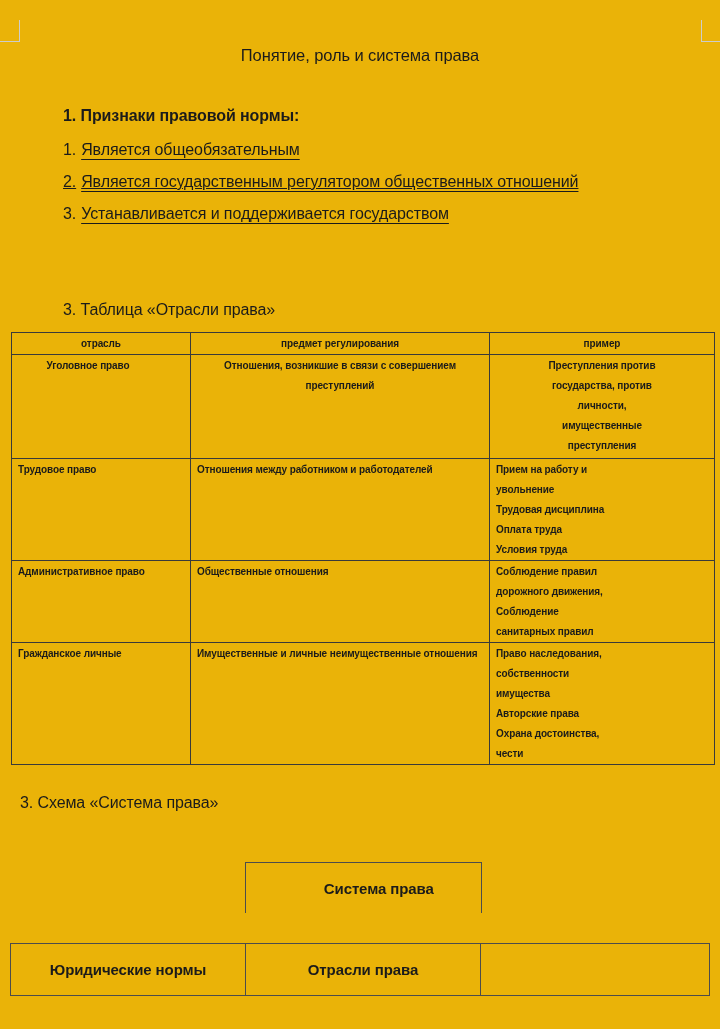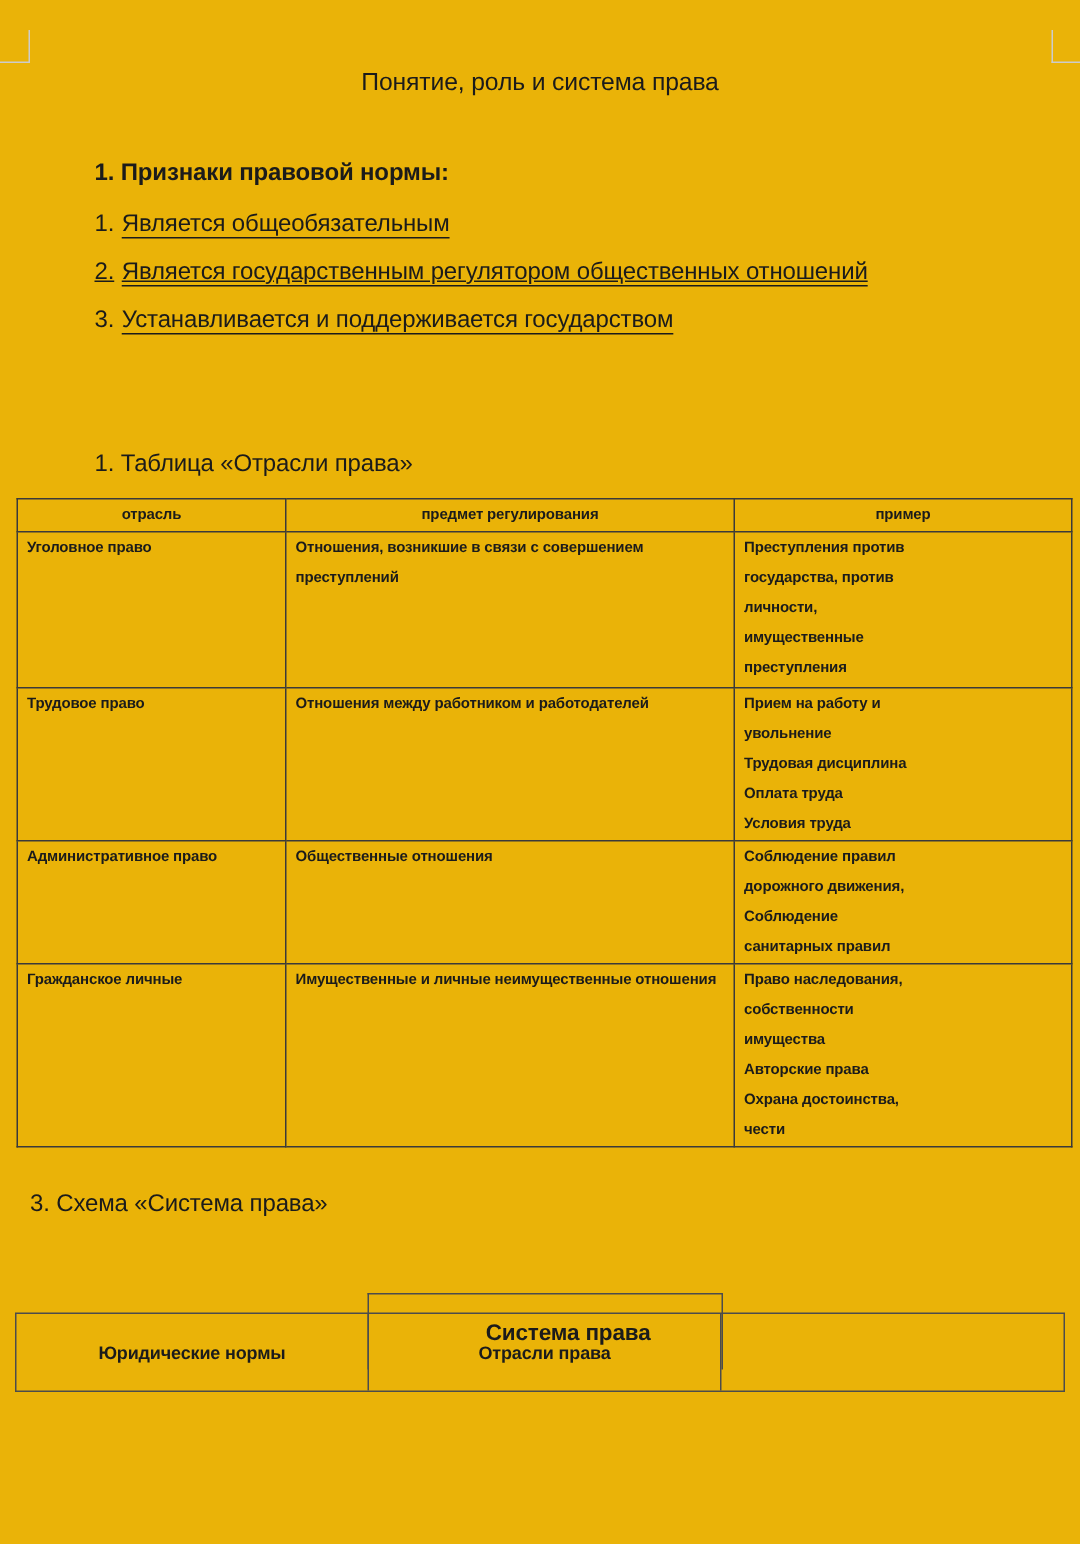--- a/index.html
+++ b/index.html
@@ -28,30 +28,30 @@
   .u { text-decoration:underline; text-underline-offset:3.5px; text-decoration-thickness:1px; }
 
   .tbl { position:absolute; left:11px; top:332px; width:703px;
          border-collapse:collapse; table-layout:fixed;
          font-size:10px; font-weight:700; }
   .tbl th, .tbl td { border:1.5px solid #3a3a3a; }
   .c1w { width:179px; } .c2w { width:299px; } .c3w { width:225px; }
   .tbl th { height:22px; text-align:center; font-weight:700; line-height:20px; padding:0; }
   .tbl td { vertical-align:top; padding:1px 6px 0 6px; line-height:20px; }
   .tbl td.c1 { padding-right:32px; }
-  .r1 td { height:104px; } .r2 td { height:101px; }
+  .r1 td { height:104px;text-align:center; } .r2 td { height:101px; }
   .r3 td { height:81px; }  .r4 td { height:121px; }
 
   .root-box { position:absolute; left:245px; top:862px; width:236.5px; height:51px;
               border:1.5px solid #4c4c4c; border-bottom:none;
               display:flex; align-items:center; justify-content:center;
               font-size:15px; font-weight:700;padding-left:31px; }
-  .scheme-row { position:absolute; left:10px; top:875px; width:700px; height:53px;
+  .scheme-row { position:absolute; left:10px; top:943px; width:700px; height:53px;
                 border:1.5px solid #4c4c4c; display:flex;
-                font-size:12px; font-weight:700; }
+                font-size:15px; font-weight:700; }
   .scell { display:flex; align-items:center; justify-content:center; }
   .sc1 { width:235px; border-right:1.5px solid #4c4c4c; }
   .sc2 { width:235px; border-right:1.5px solid #4c4c4c; }
   .sc3 { flex:1; }
 </style>
 </head>
 <body>
 
 <div class="page">
 
@@ -65,21 +65,21 @@
   <div class="li li1">
     <span class="num">1.</span><span class="u">Является общеобязательным</span>
   </div>
   <div class="li li2">
     <span class="num">2.</span><span class="u">Является государственным регулятором общественных отношений</span>
   </div>
   <div class="li li3">
     <span class="num">3.</span><span class="u">Устанавливается и поддерживается государством</span>
   </div>
 
-  <div class="h s2">1. Таблица «Отрасли права»</div>
+  <div class="h s2">3. Таблица «Отрасли права»</div>
 
   <table class="tbl">
     <colgroup>
         <col class="c1w">
         <col class="c2w">
         <col class="c3w">
       </colgroup>
     <thead>
       <tr>
         <th>отрасль</th>

